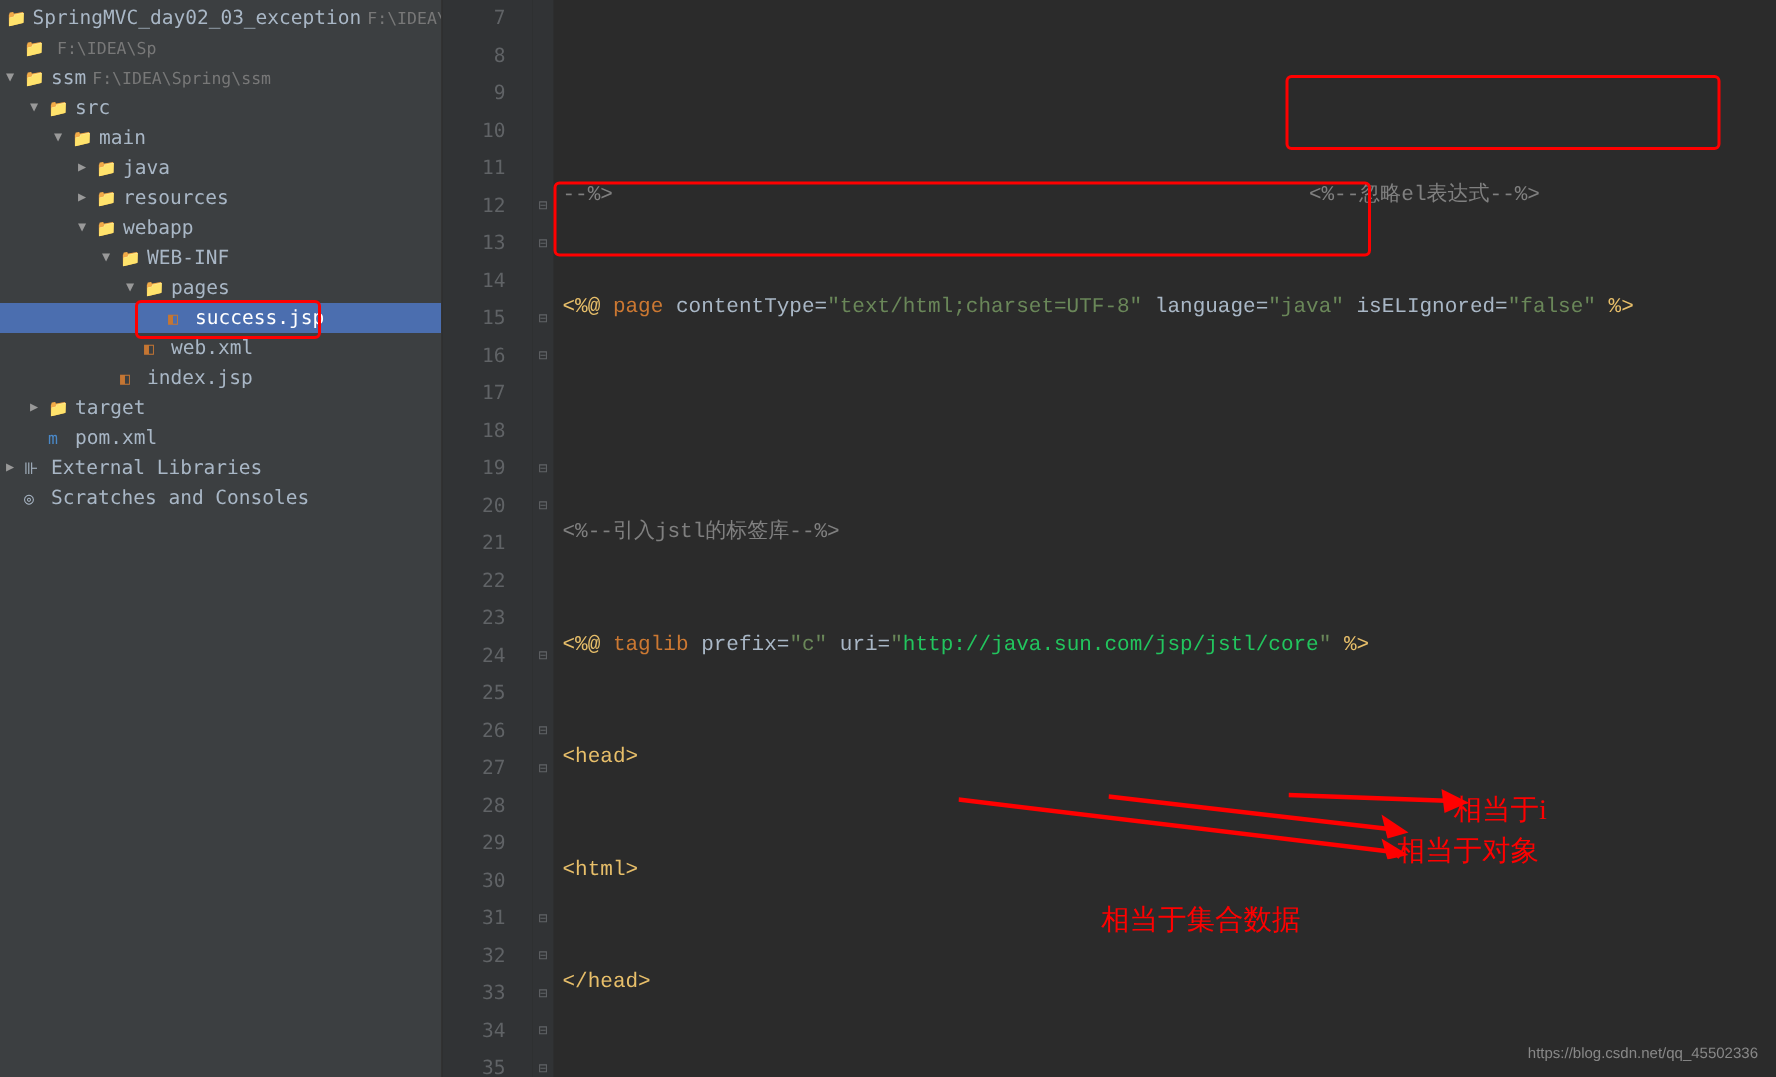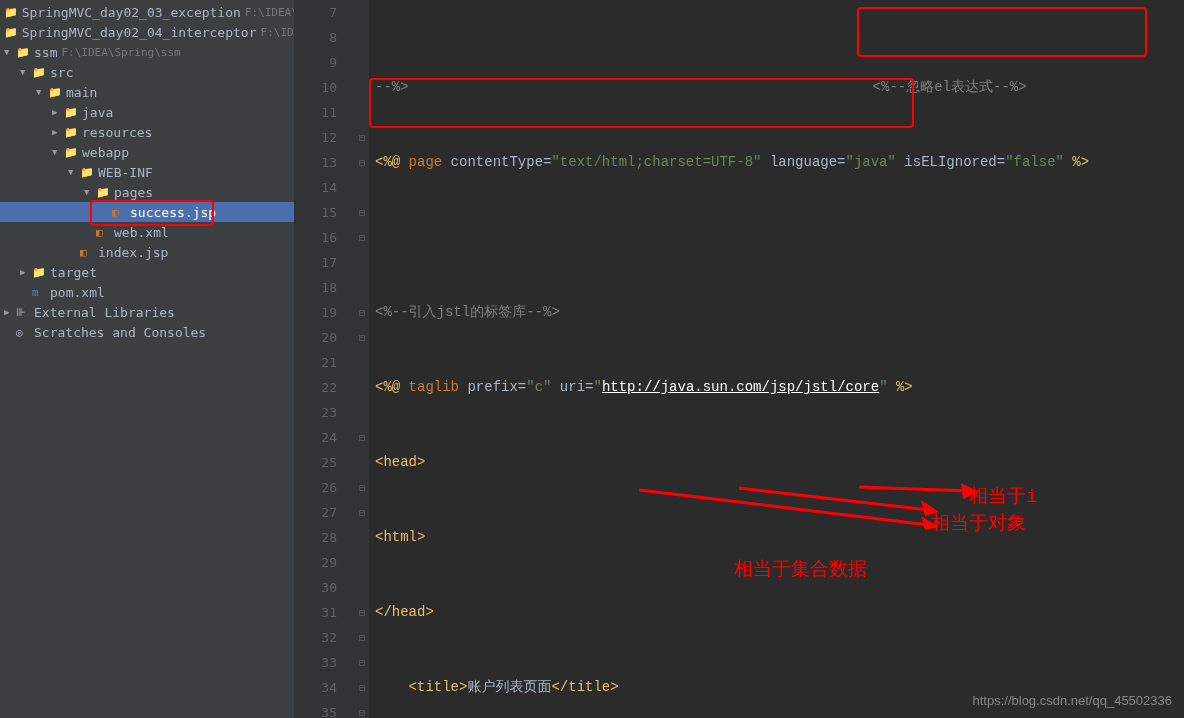--- a/index.html
+++ b/index.html
@@ -16,49 +16,48 @@
 .jsp-icon { color: #c57633; }
 .xml-icon { color: #c57633; }
 .pom-icon { color: #4a88c7; }
 .mod-icon { color: #4a88c7; }
 .dimmed { color: #787878; font-size: 11px; margin-left: 4px; }
 .editor { flex: 1; background: #2b2b2b; display: flex; position: relative; }
 .gutter { width: 60px; background: #313335; text-align: right; padding-right: 18px; color: #606366; font-family: Consolas, monospace; font-size: 13px; line-height: 25px; user-select: none; }
 .gutter div { height: 25px; }
 .fold-col { width: 14px; background: #313335; color: #606366; font-size: 10px; line-height: 25px; text-align: center; }
 .fold-col div { height: 25px; }
-.code { flex: 1; font-family: Consolas, "Courier New", monospace; font-size: 14px; line-height: 25px; padding-left: 6px; position: relative; white-space: pre; }
+.code { flex: 1; font-family: Consolas, "Courier New", monospace; font-size: 14px; line-height: 25px; padding-left: 6px; position: relative; white-space: pre; margin-top: 43px; }
 .code-line { height: 25px; }
 .tag { color: #e8bf6a; }
 .kw { color: #cc7832; font-weight: normal; }
 .str { color: #6a8759; }
-.link { color: #ffffff; text-decoration: underline; }
+.link { color: #22c55e; }
 .cmt { color: #808080; }
 .ann-box1 { position: absolute; border: 2px solid red; border-radius: 4px; top: 7px; left: 488px; width: 290px; height: 50px; pointer-events: none; }
 .ann-box2 { position: absolute; border: 2px solid red; border-radius: 4px; top: 78px; left: 0px; width: 545px; height: 50px; pointer-events: none; }
-.ann-text { position: absolute; color: #ff0000; font-size: 19px; font-family: Liberation Mono, monospace; }
-.watermark { position: absolute; bottom: 10px; right: 12px; color: #888; font-size: 13px; font-family: Arial; }
+.ann-text { position: absolute; color: #ff0000; font-size: 19px; font-family: Liberation Serif, serif; }
+.watermark { position: absolute; bottom: 10px; right: 12px; color: #888; font-size: 10px; font-family: Arial; }
 .arrow-svg { position: absolute; pointer-events: none; }
 </style>
 </head>
 <body>
 
 <div class="container">
 
   <div class="sidebar" id="sidebar">
       <div class="tree-item" style="padding-left: 4px;">
         <span class="arrow"></span>
         <span class="file-icon mod-icon">📁</span>
         <span>SpringMVC_day02_03_exception</span>
         <span class="dimmed">F:\IDEA\Spr</span>
       </div>
       <div class="tree-item" style="padding-left: 4px;">
         <span class="arrow"></span>
         <span class="file-icon mod-icon">📁</span>
-        <span>SpringMVC_day02_04_interceptor</span>
         <span class="dimmed">F:\IDEA\Sp</span>
       </div>
       <div class="tree-item" style="padding-left: 4px;">
         <span class="arrow">▼</span>
         <span class="file-icon mod-icon">📁</span>
         <span>ssm</span>
         <span class="dimmed">F:\IDEA\Spring\ssm</span>
       </div>
       <div class="tree-item" style="padding-left: 20px;">
         <span class="arrow">▼</span>

